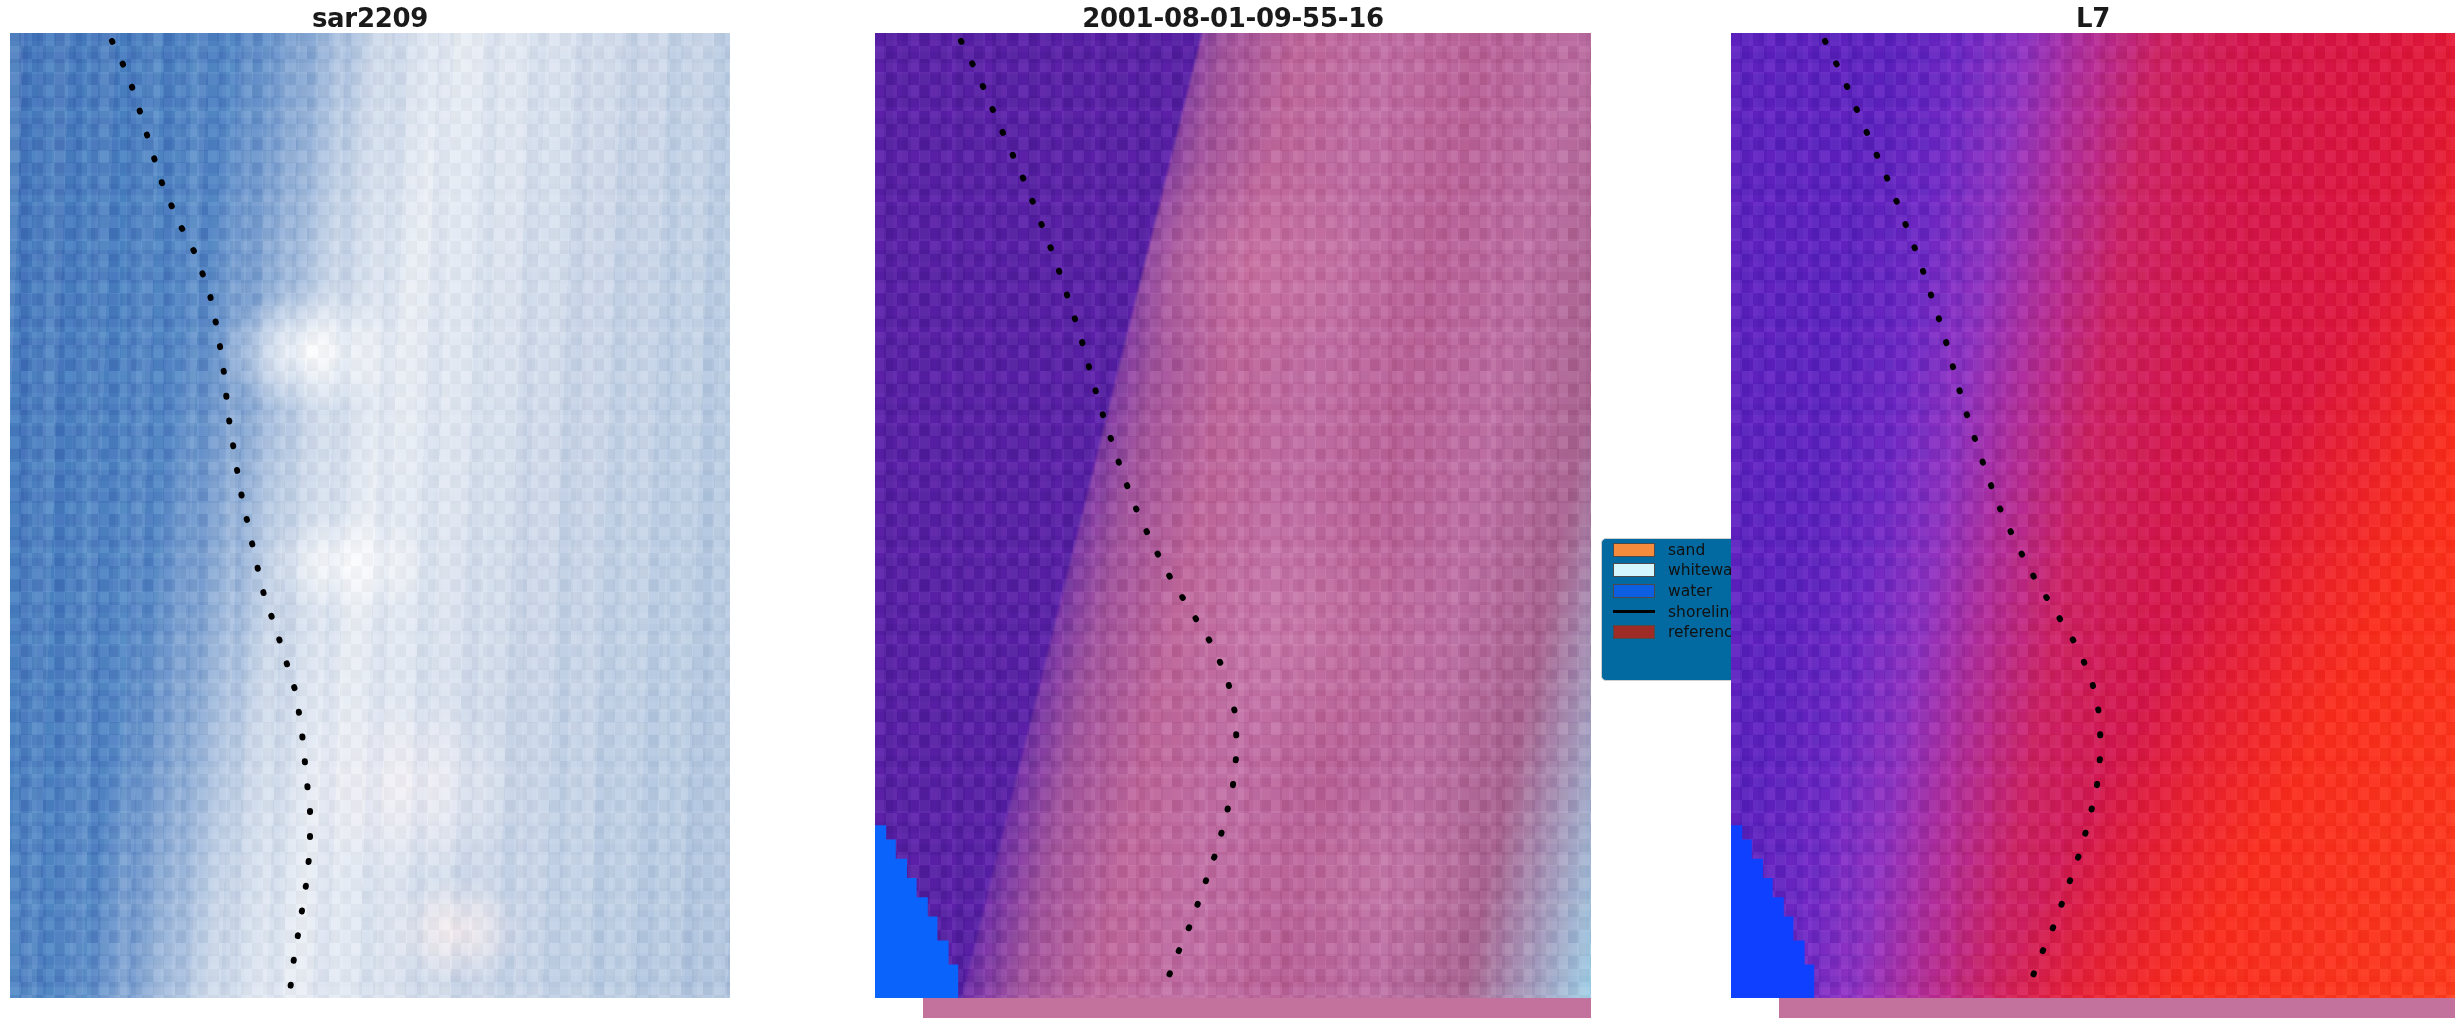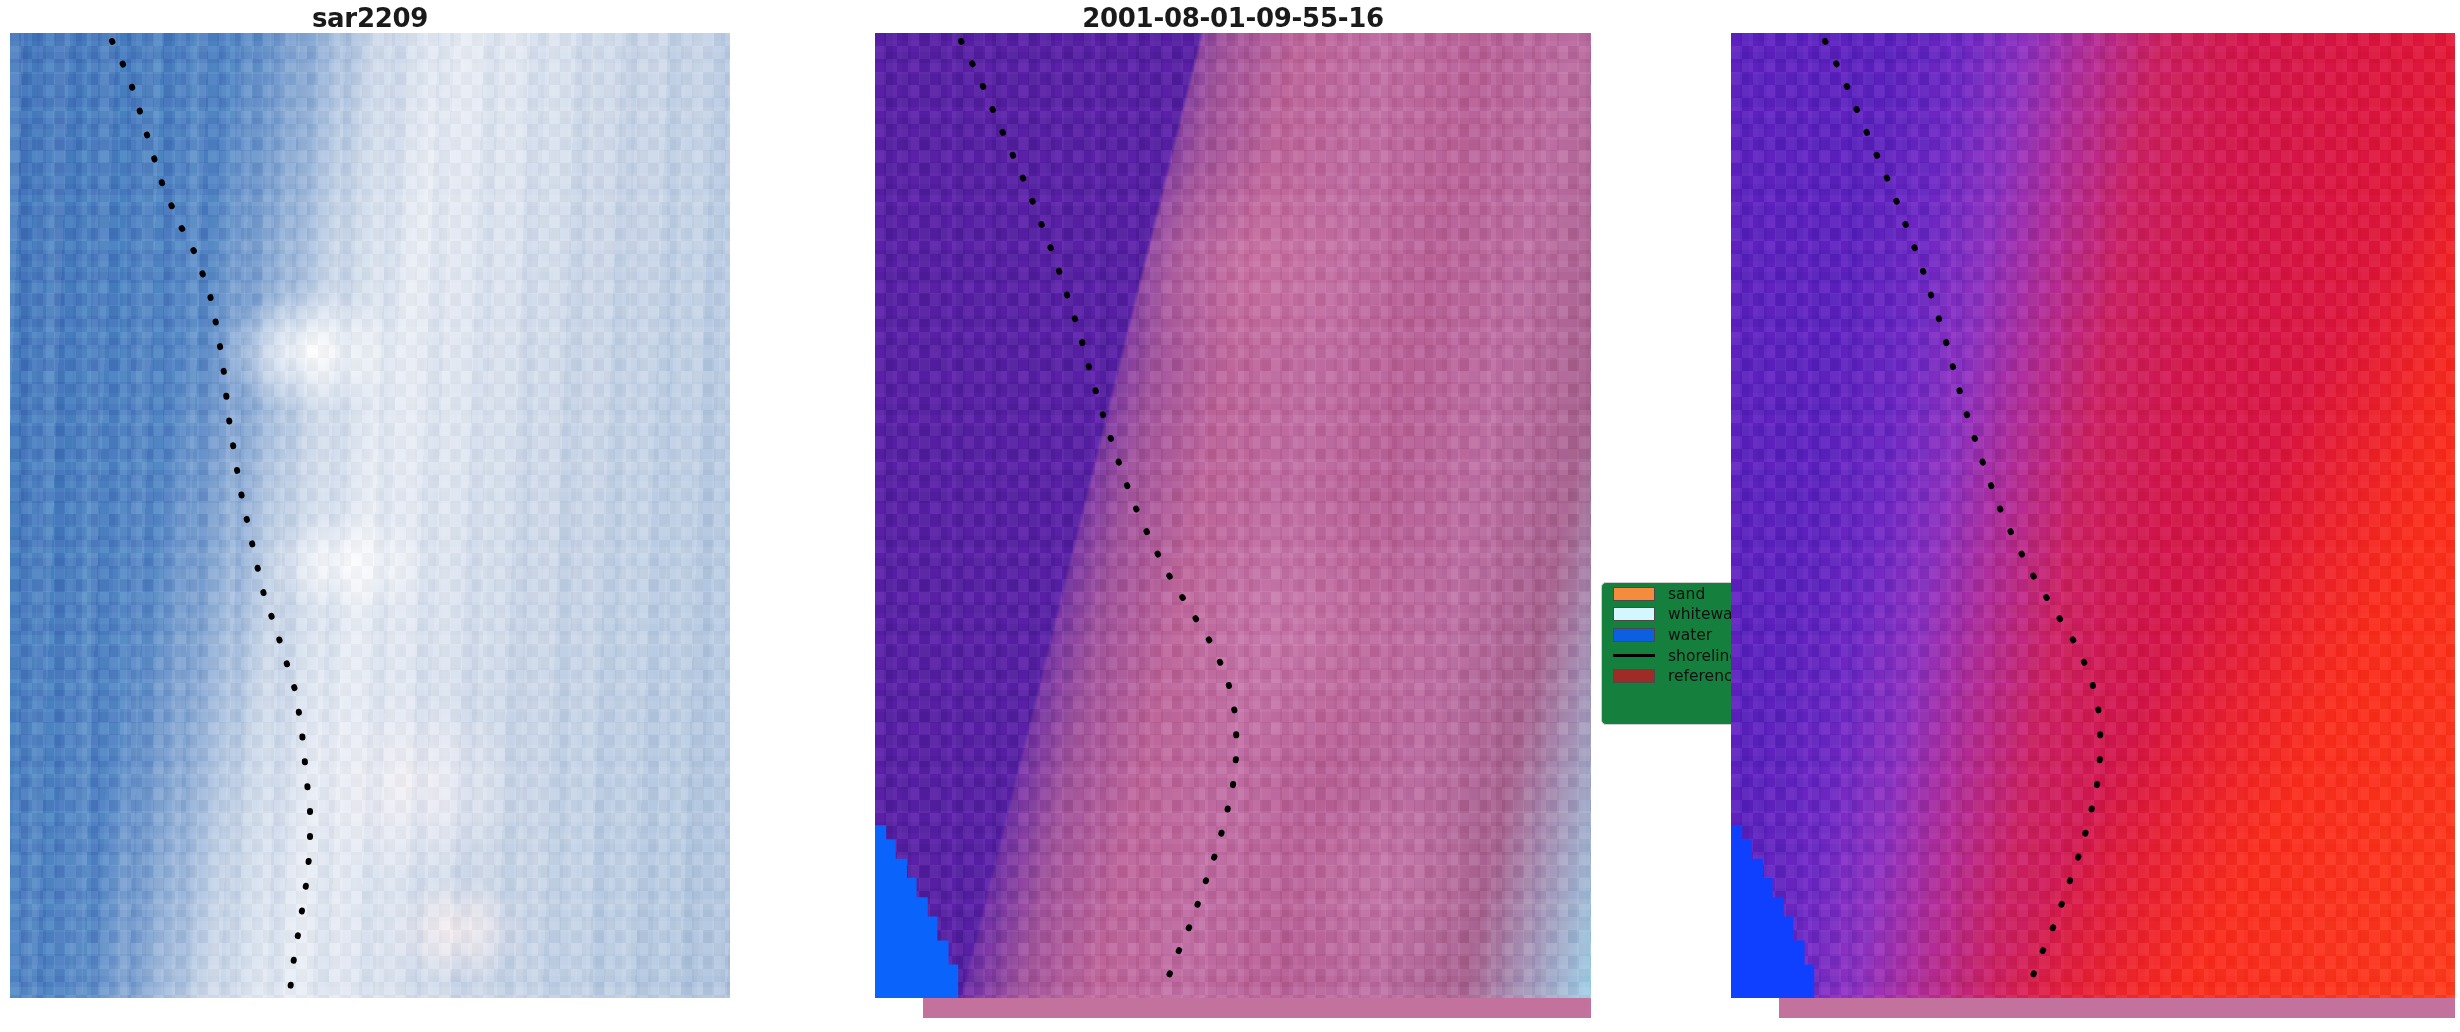--- a/index.html
+++ b/index.html
@@ -141,27 +141,26 @@
   .shoreline svg{position:absolute;inset:0;width:100%;height:100%;}
 
   
   .ref-band{position:absolute;background:#c2729c;}
 
   
   .legend{
     position:absolute;
     left:1601px;top:538px;
     width:148px;height:141px;
-    background:#15803d;
+    background:#0369a1;
     border:1px solid #cfcfcf;
     border-radius:5px;
     box-shadow:0 0 0 0 rgba(0,0,0,0);
     overflow:hidden;
     z-index:9;
-    margin-top:44px;
   }
   .legend-row{
     display:flex;align-items:center;
     height:19.6px;
     padding-left:11px;
     margin-top:1px;
   }
   .lg-swatch{
     width:42px;height:14px;
     border:1px solid #4a4a4a;
@@ -231,20 +230,21 @@
                    L360,680 L362,716 L358,752 L350,788 L340,822 L328,856
                    L316,890 L302,922 L288,958" fill="none" stroke="#000000" stroke-width="6" stroke-linecap="round" stroke-dasharray="1 24"></path>
         </svg>
       </div>
     </div>
 
     <div class="ref-band" style="left:48px;top:998px;width:668px;height:20px;"></div>
   </div>
 
   <div class="panel" style="left:1731px;top:0;width:724px;height:1018px;z-index:11;">
+    <div class="panel-title" style="top:3px;">L7</div>
 
     <div class="axes" style="left:0;top:33px;width:724px;height:965px;">
       <div class="raster">
         <div class="l7-base"></div>
         <div class="l7-red"></div>
         <div class="px-blocks"></div>
         <div class="px-noise"></div>
       </div>
 
       <div class="blue-blob b3" style="width:160px;height:240px;"></div>

